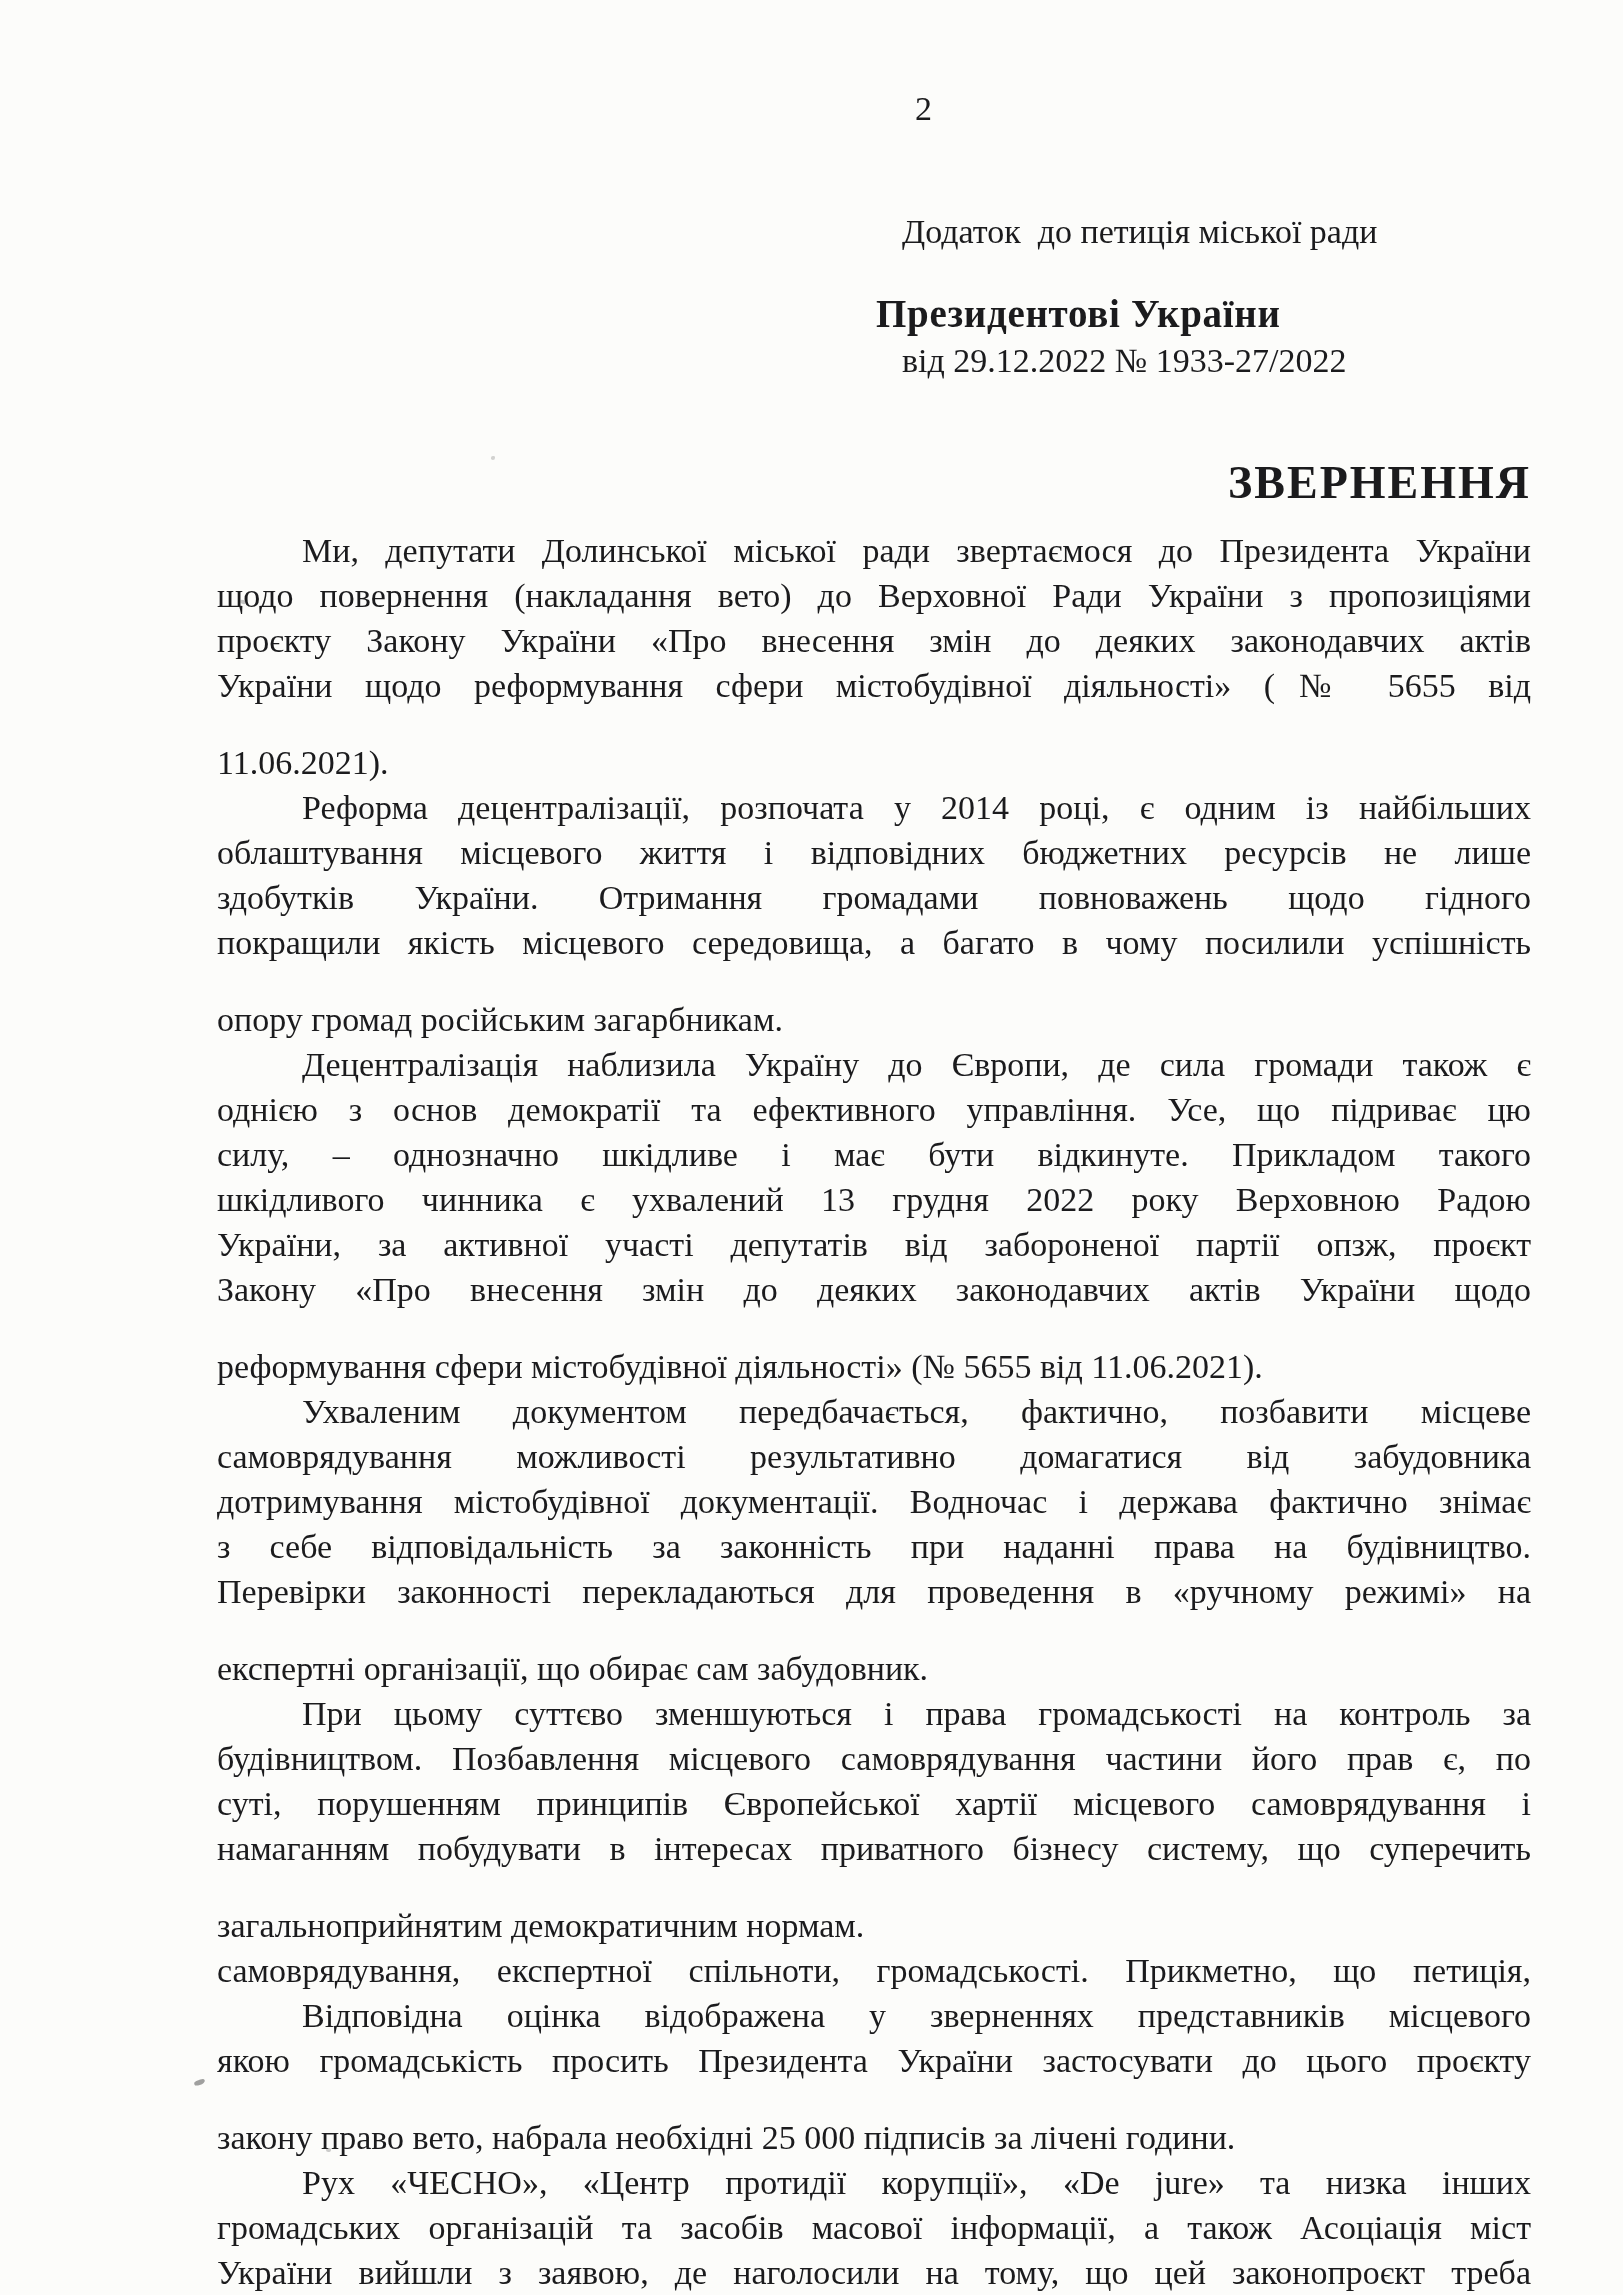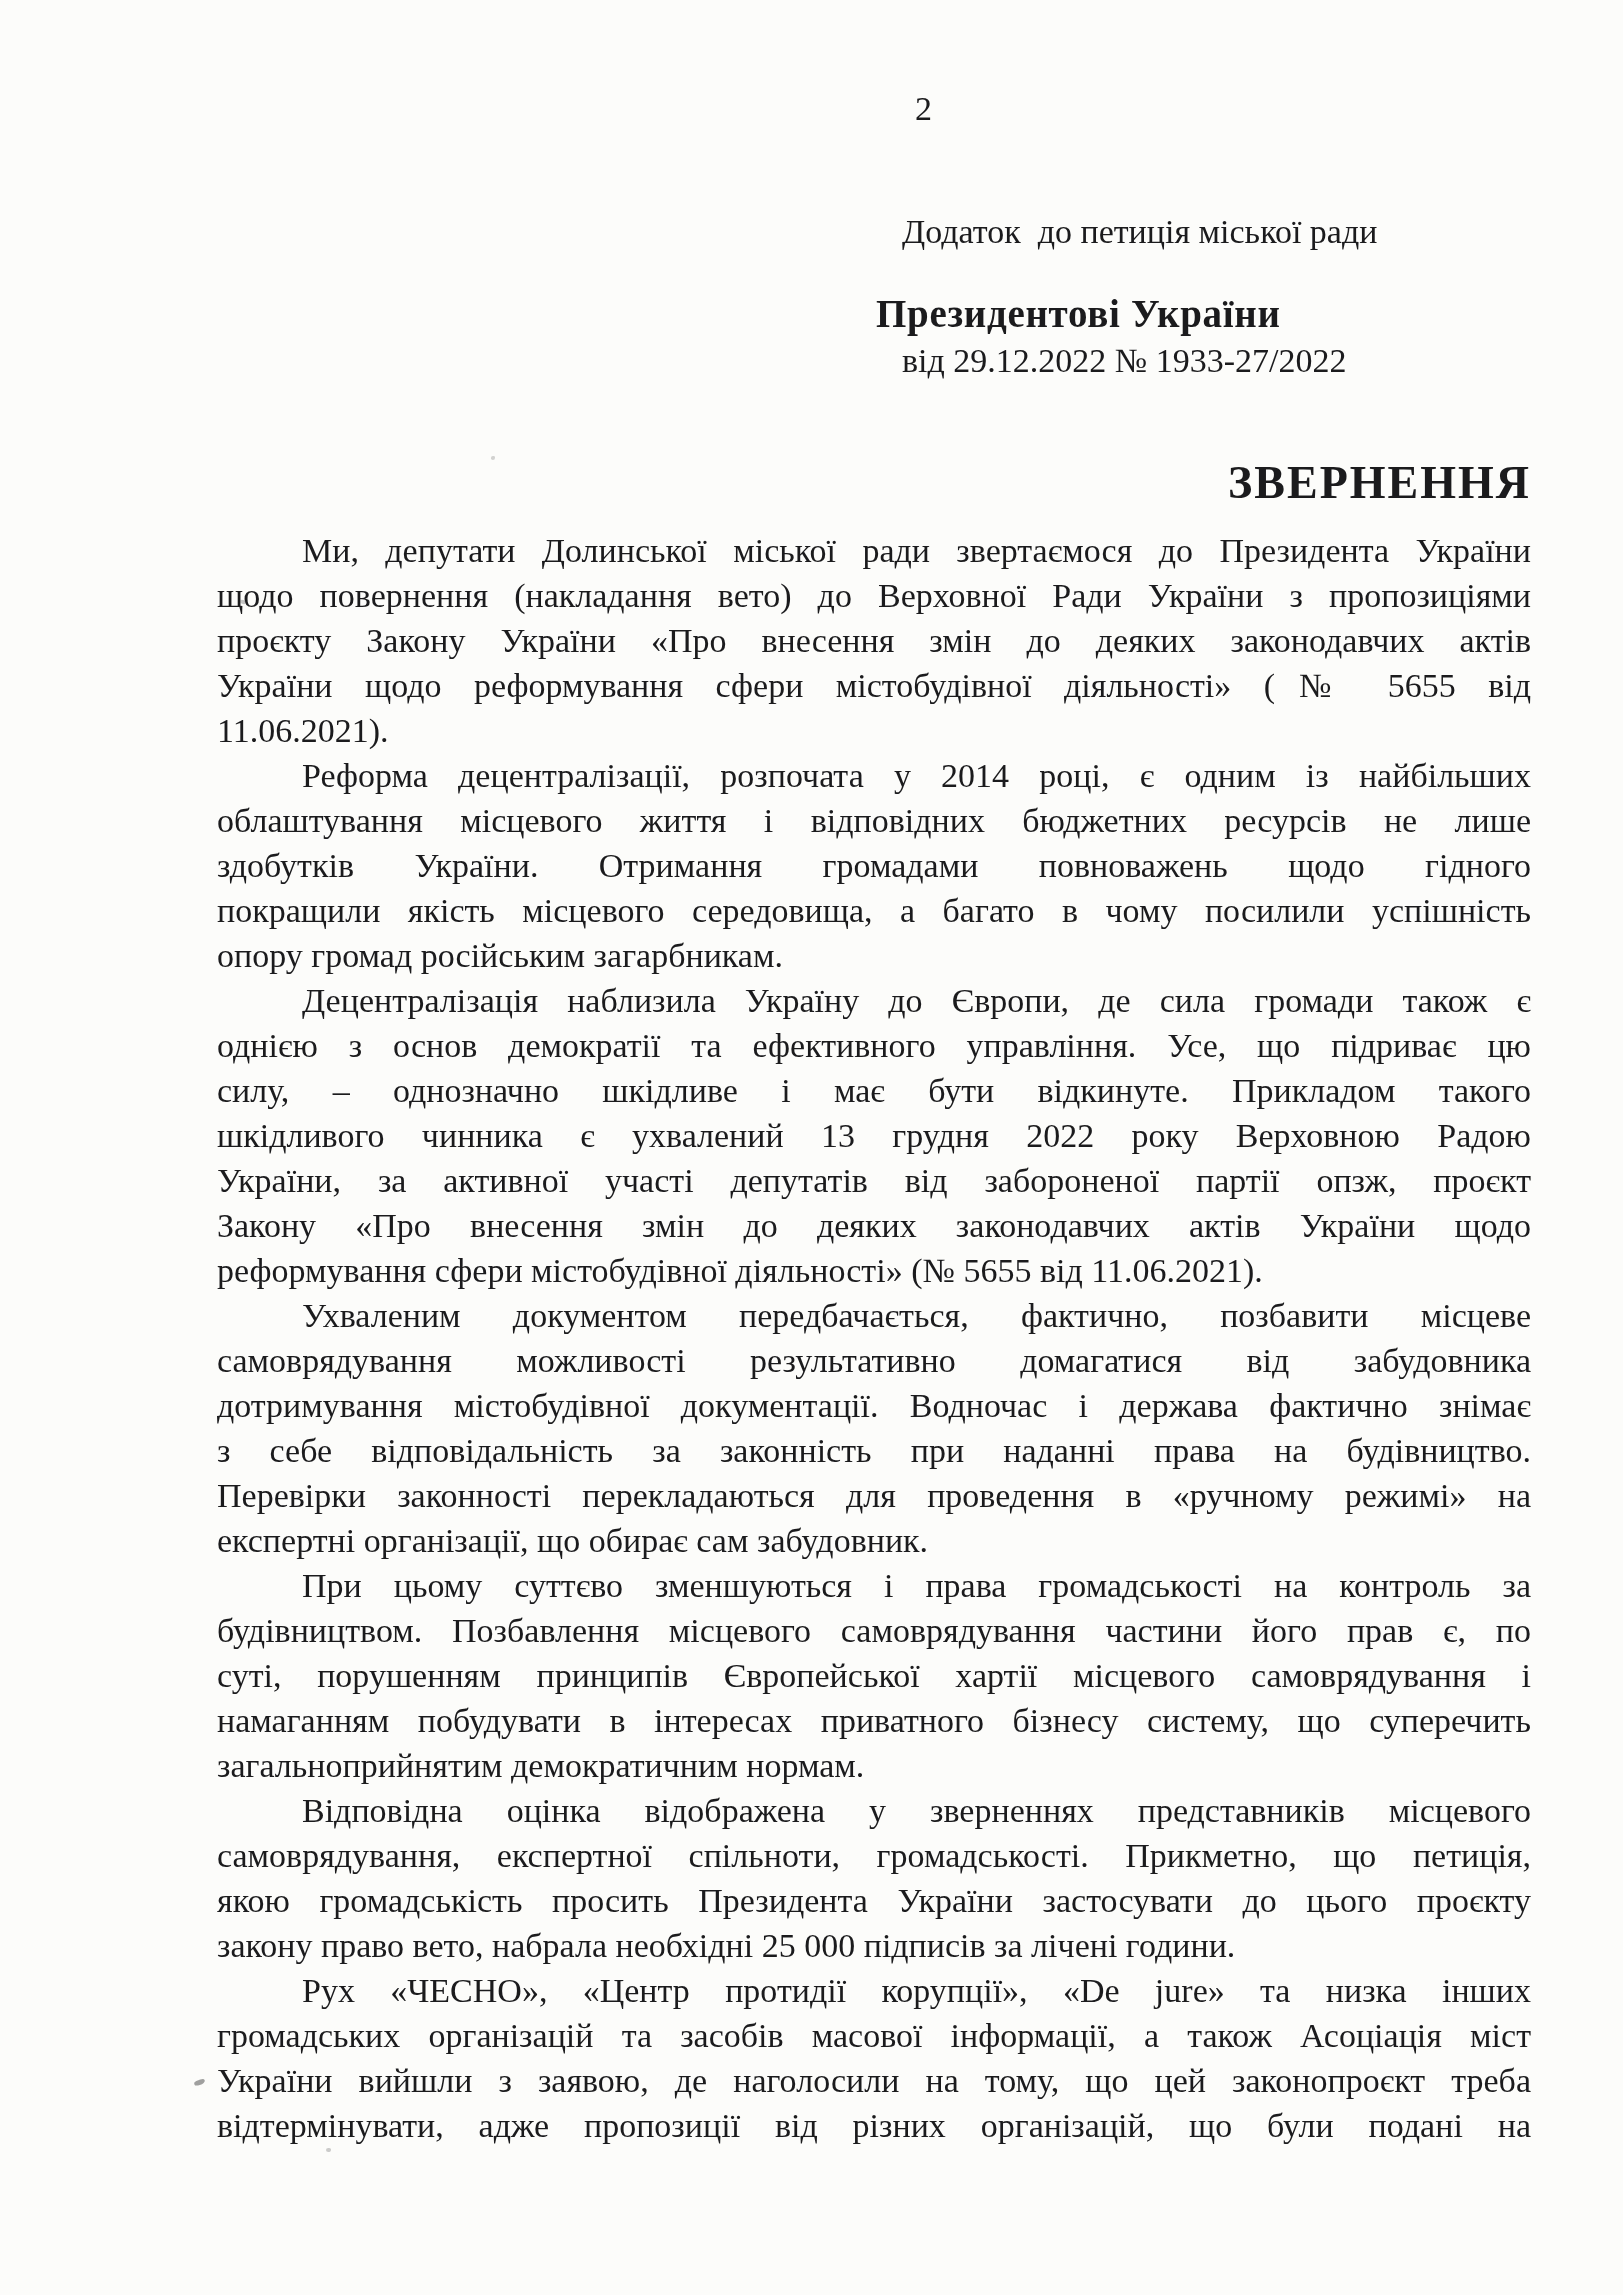--- a/index.html
+++ b/index.html
@@ -65,21 +65,21 @@
   }
   .line {
     height: 45px;
     line-height: 45px;
     text-align: justify;
     text-align-last: justify;
     white-space: nowrap; 
   }
   .line { white-space: normal; overflow: hidden; }
   .line.indent { text-indent: 85px; }
-  .line.end { text-align-last: left; }
+  .line.end { text-align-last: left; margin-top: 32px; }
   
   .artifact {
     position: absolute;
     background: #6f6f6f;
     border-radius: 50% 40% 60% 50%;
     opacity: 0.65;
   }
   .artifact.a1 { left: 194px; top: 2080px; width: 10.5px; height: 4.6px; transform: rotate(-18deg); }
   .artifact.a2 { left: 326px; top: 2148px; width: 4.6px; height: 3.9px; opacity: 0.35; }
   .artifact.a3 { left: 491px; top: 456px;  width: 3.9px; height: 3.9px; opacity: 0.3; }
@@ -129,22 +129,22 @@
     <div class="line">з себе відповідальність за законність при наданні права на будівництво.</div>
     <div class="line">Перевірки законності перекладаються для проведення в «ручному режимі» на</div>
     <div class="line end">експертні організації, що обирає сам забудовник.</div>
 
     <div class="line indent">При цьому суттєво зменшуються і права громадськості на контроль за</div>
     <div class="line">будівництвом. Позбавлення місцевого самоврядування частини його прав є, по</div>
     <div class="line">суті, порушенням принципів Європейської хартії місцевого самоврядування і</div>
     <div class="line">намаганням побудувати в інтересах приватного бізнесу систему, що суперечить</div>
     <div class="line end">загальноприйнятим демократичним нормам.</div>
 
+    <div class="line">самоврядування, експертної спільноти, громадськості. Прикметно, що петиція,</div>
     <div class="line indent">Відповідна оцінка відображена у зверненнях представників місцевого</div>
-    <div class="line">самоврядування, експертної спільноти, громадськості. Прикметно, що петиція,</div>
     <div class="line">якою громадськість просить Президента України застосувати до цього проєкту</div>
     <div class="line end">закону право вето, набрала необхідні 25 000 підписів за лічені години.</div>
 
     <div class="line indent">Рух «ЧЕСНО», «Центр протидії корупції», «De jure» та низка інших</div>
     <div class="line">громадських організацій та засобів масової інформації, а також Асоціація міст</div>
     <div class="line">України вийшли з заявою, де наголосили на тому, що цей законопроєкт треба</div>
     <div class="line">відтермінувати, адже пропозиції від різних організацій, що були подані на</div>
   </div>
 
   <span class="artifact a1"></span>

